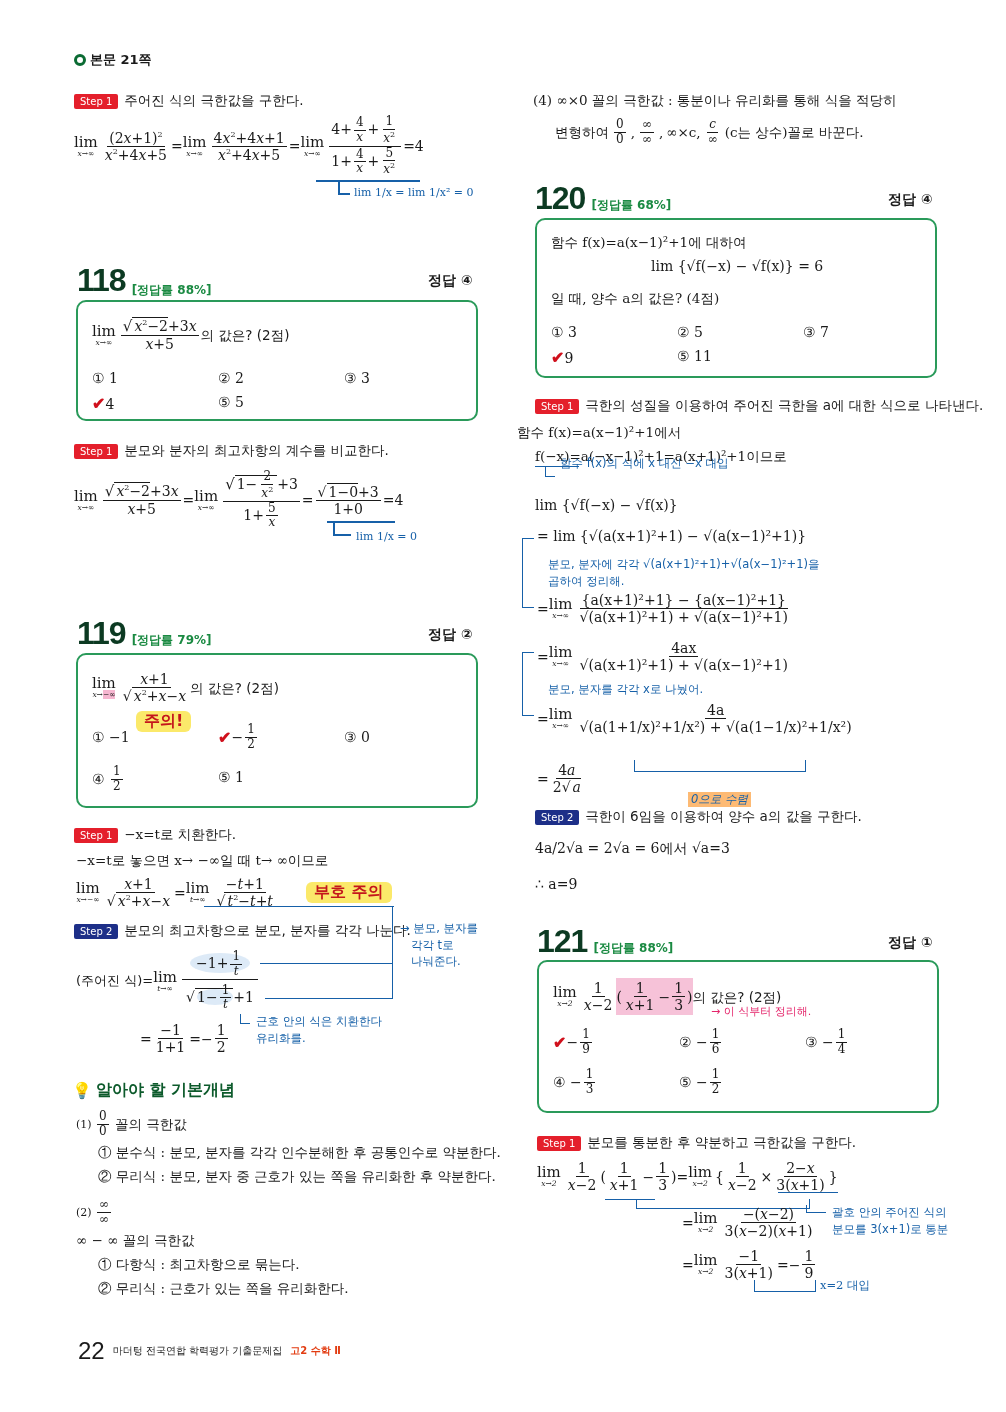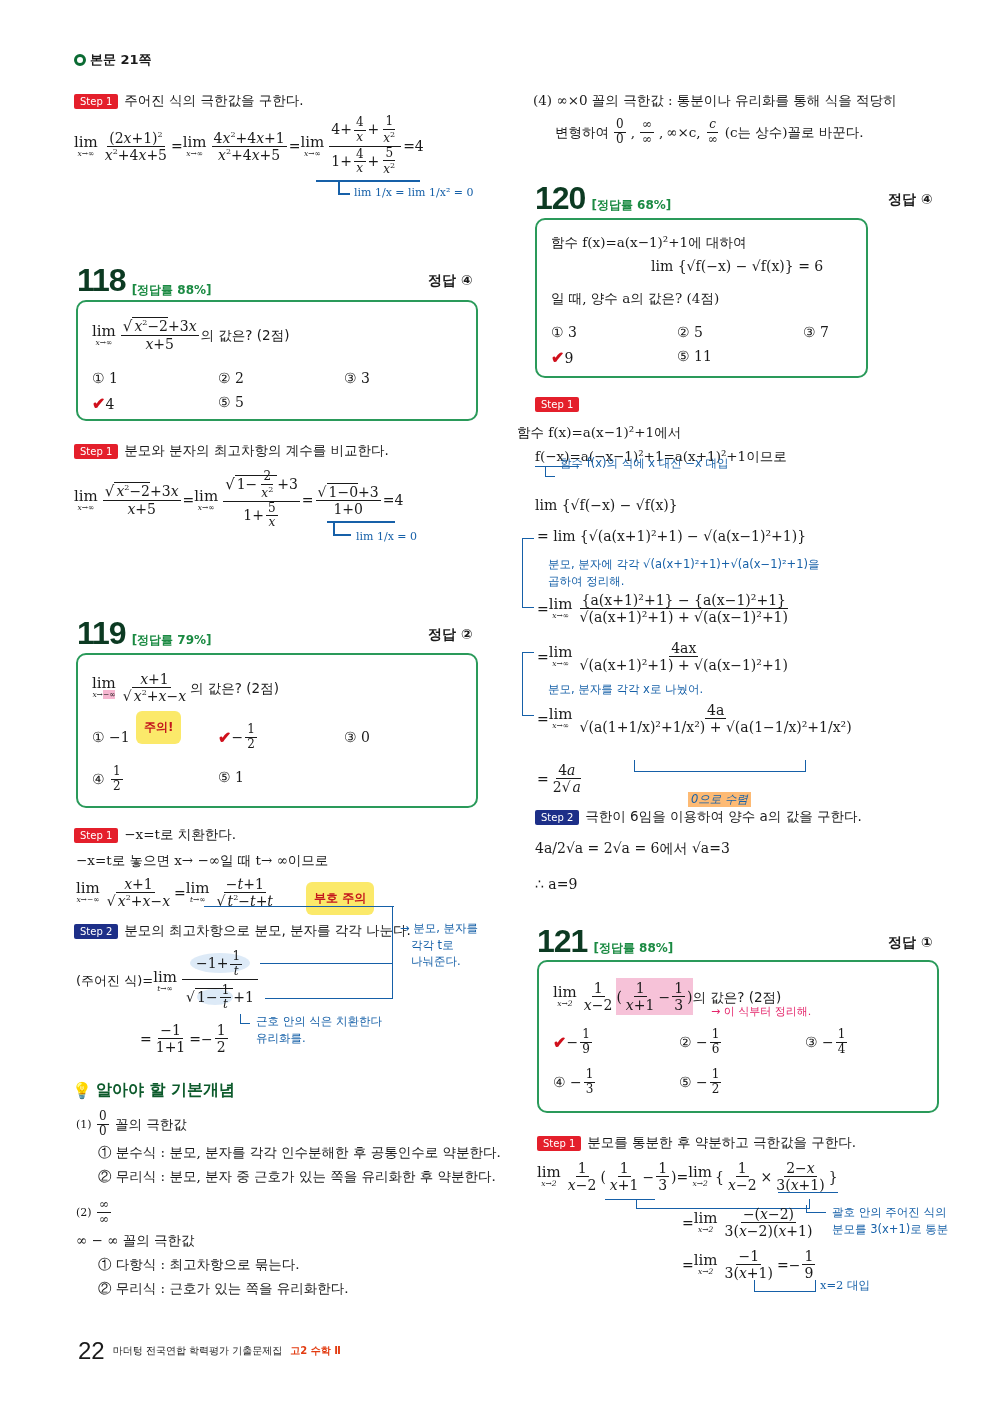--- a/index.html
+++ b/index.html
@@ -38,21 +38,21 @@
   .sqrt { border-top: 1px solid #1a1a1a; padding-left: 2px; }
   .sqrt-sign { font-size: 15px; }
   sup { font-size: 8px; }
   .blue-line { position: absolute; border-color: #1660a8; border-style: solid; }
   .note-blue { color: #1660a8; font-size: 11.5px; white-space: nowrap; }
   .pink { color: #e4246a; }
 
   .choice { position: absolute; font-family: "DejaVu Serif", serif; font-size: 14px; white-space: nowrap; }
   .check { color: #d0101c; font-weight: bold; font-size: 16px; }
 
-  .callout-yellow { background: #fbe96a; color: #c4161c; font-size: 12px; padding: 8px 8px; border-radius: 6px; font-weight: bold; }
+  .callout-yellow { background: #fbe96a; color: #c4161c; font-size: 16px; padding: 0 8px; border-radius: 6px; font-weight: bold; }
 
   .concept-title { font-size: 16px; font-weight: bold; color: #0c5a2b; }
   .bulb { color: #f08a1a; font-size: 16px; }
 
   .footer-num { font-size: 24px; font-family: "Liberation Sans", sans-serif; }
   .footer-text { font-size: 10px; }
   .footer-sub { font-size: 10px; color: #e23b10; font-weight: bold; }
 
   .pink-hl { background: #f6c2d8; }
   .blue-hl { background: rgba(120,170,225,0.25); border-radius: 50%; }
@@ -335,33 +335,34 @@
     </span>
   <span>(c는 상수)꼴로 바꾼다.</span>
 </div>
 
 <div class="abs" style="left:535px; top:180px; display:flex; align-items:baseline;">
   <span class="pnum">120</span>
   <span class="prate">[정답률 68%]</span>
 </div>
 <div class="abs answer" style="left:888px; top:191px;">정답 ④</div>
 
-<div class="abs qbox" style="left:535px; top:218px; width:333px; height:160px;">
+<div class="abs qbox" style="left:535px; top:218px; width:402px; height:160px;">
   <div class="abs txt serif" style="left:14px; top:14px;">함수 f(x)=a(x−1)²+1에 대하여</div>
   <div class="abs math" style="left:114px; top:38px;">lim {√f(−x) − √f(x)} = 6</div>
   <div class="abs txt serif" style="left:14px; top:70px;">일 때, 양수 a의 값은? (4점)</div>
   <div class="choice" style="left:14px; top:104px;"><span>①</span> <span>3</span></div>
   <div class="choice" style="left:140px; top:104px;"><span>②</span> <span>5</span></div>
   <div class="choice" style="left:266px; top:104px;"><span>③</span> <span>7</span></div>
   <div class="choice" style="left:14px; top:128px;"><span class="check">✔</span><span>9</span></div>
   <div class="choice" style="left:140px; top:128px;"><span>⑤</span> <span>11</span></div>
 </div>
 
 <div class="abs step-line" style="left:535px; top:397px;">
   <span class="step red">Step 1</span>
+  <span>극한의 성질을 이용하여 주어진 극한을 a에 대한 식으로 나타낸다.</span>
 </div>
 <div class="abs txt serif" style="left:517px; top:424px;">함수 f(x)=a(x−1)²+1에서</div>
 <div class="abs txt serif" style="left:535px; top:448px;">f(−x)=a(−x−1)²+1=a(x+1)²+1이므로</div>
 <div class="blue-line" style="left:535px; top:466px; width:44px; border-width:1.5px 0 0 0;"></div>
 <div class="blue-line" style="left:545px; top:467px; width:10px; height:10px; border-width:0 0 1.5px 1.5px;"></div>
 <div class="abs note-blue" style="left:560px; top:456px;">함수 f(x)의 식에 x 대신 −x 대입</div>
 
 <div class="abs math" style="left:535px; top:497px;">lim {√f(−x) − √f(x)}</div>
 <div class="blue-line" style="left:522px; top:538px; width:12px; height:70px; border-width:1.5px 0 1.5px 1.5px;"></div>
 <div class="abs math" style="left:537px; top:528px;">= lim {√(a(x+1)²+1) − √(a(x−1)²+1)}</div>

